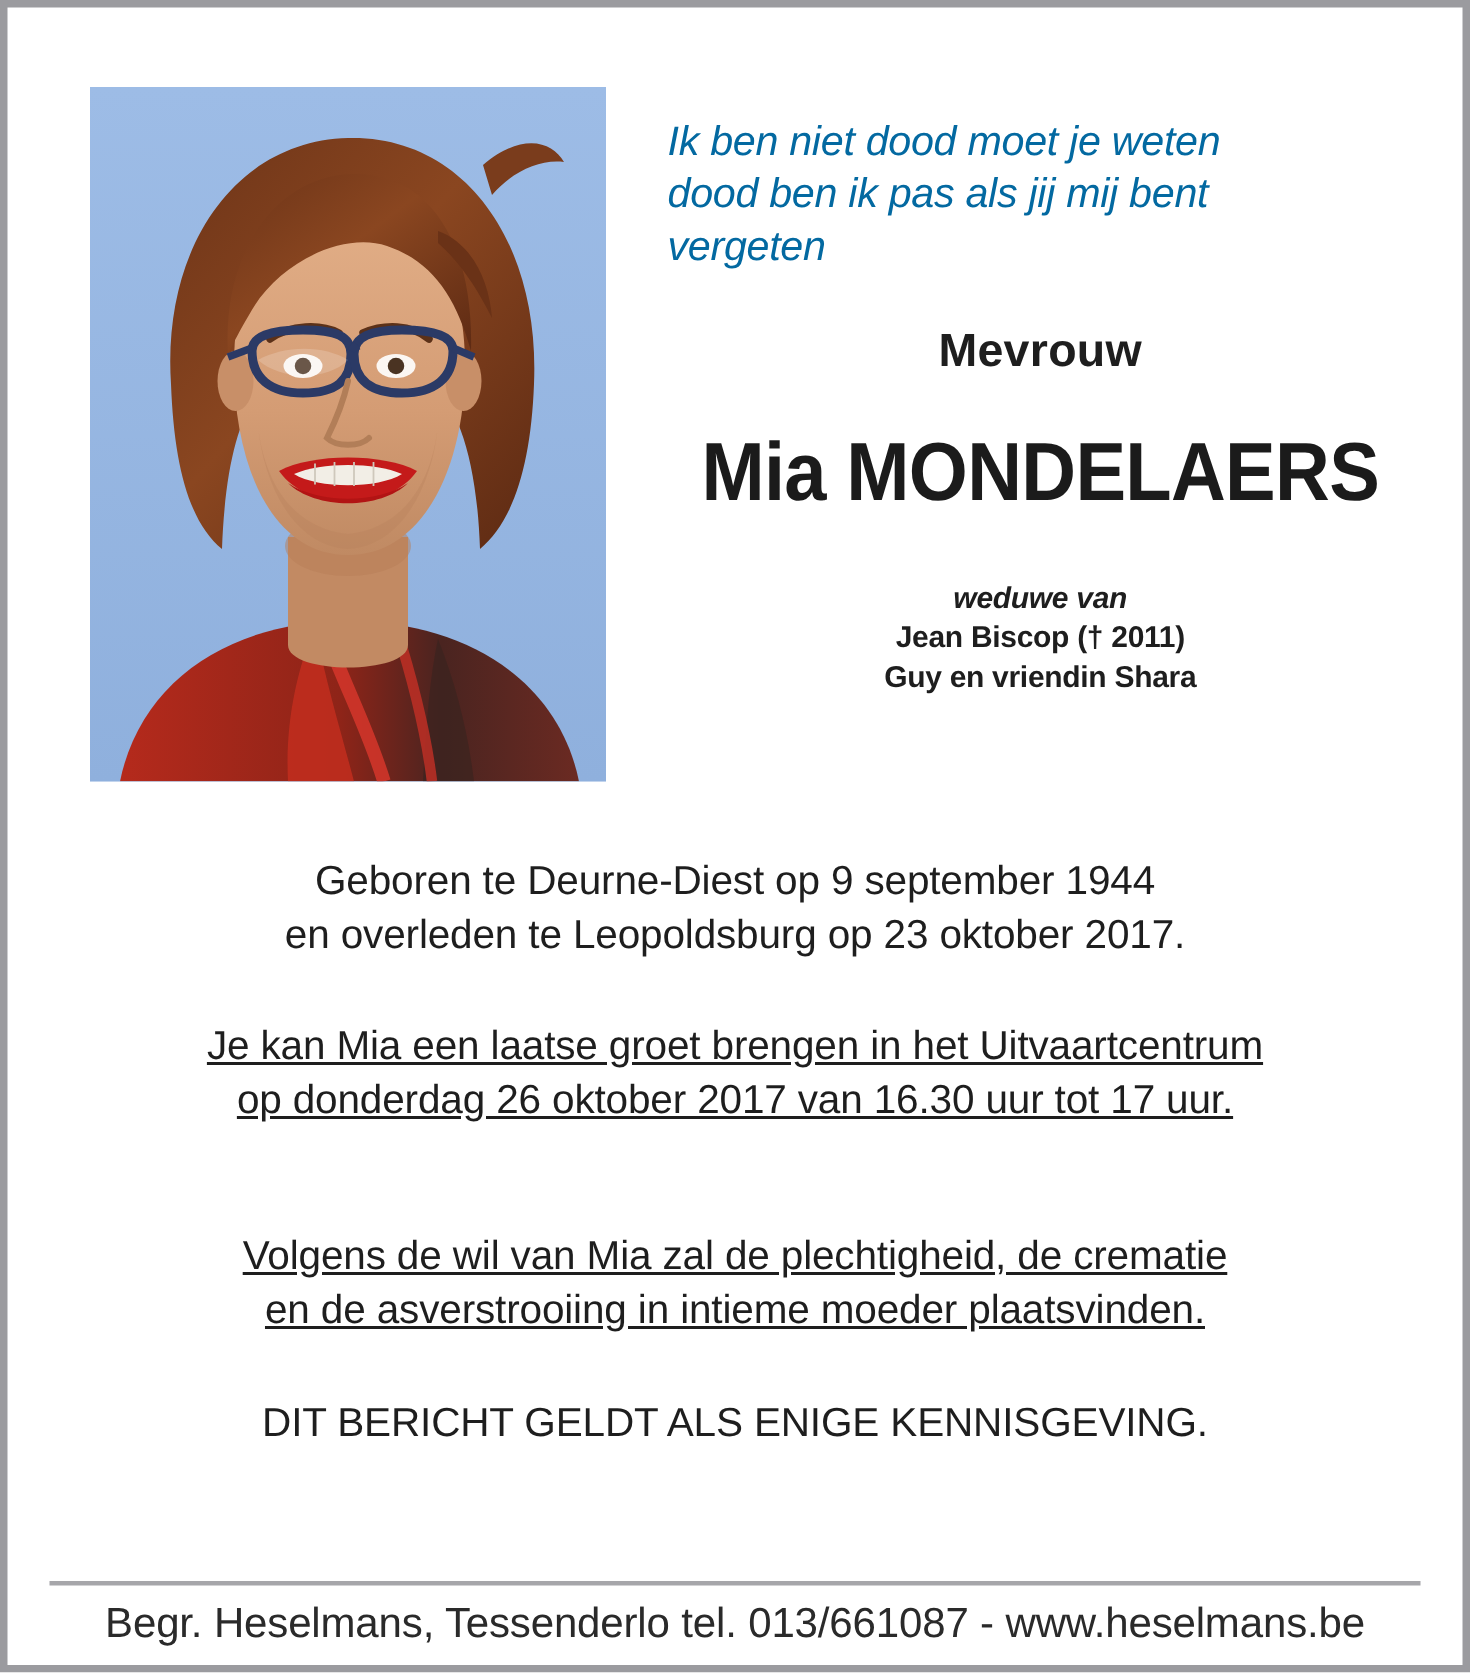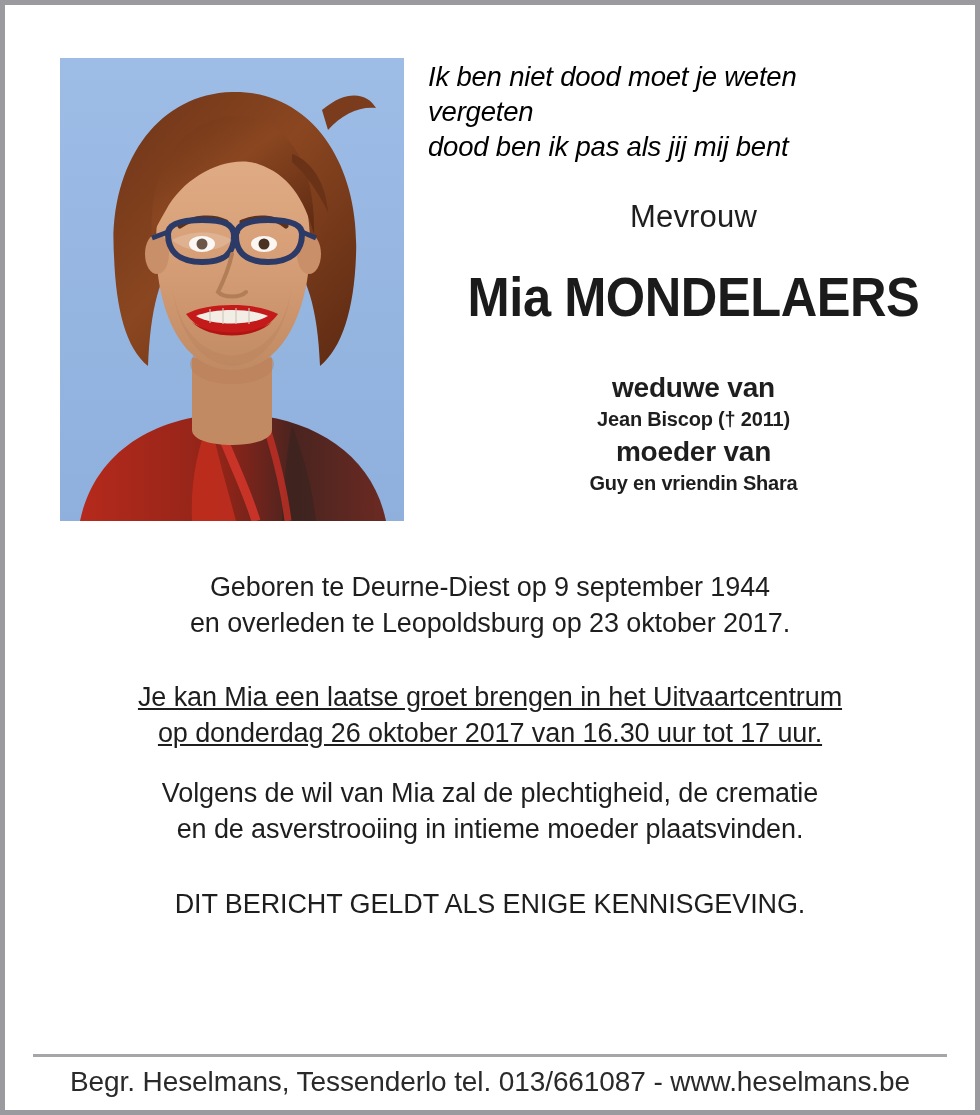--- a/index.html
+++ b/index.html
@@ -50,29 +50,29 @@
     padding-right: 16px;
     box-sizing: border-box;
   }
 
   .poem {
     font-style: italic;
     font-size: 27.5px;
     line-height: 1.27;
     letter-spacing: -0.2px;
     text-align: left;
-    color: #000000;
-    margin: 0;
+    color: #0369a1;
+    margin: 17px;
     padding-top: 2px;
   }
 
   .salutation {
     text-align: center;
     font-size: 31px;
-    font-weight: 400;
+    font-weight: 700;
     letter-spacing: 0.2px;
     margin-top: 34px;
     color: #1e1e1e;
   }
 
   .deceased-name {
     text-align: center;
     font-size: 55px;
     font-weight: 700;
     letter-spacing: -0.5px;
@@ -80,24 +80,26 @@
     transform: scaleX(0.92);
     white-space: nowrap;
     color: #1b1b1b;
   }
 
   .relations {
     text-align: center;
     margin-top: 40px;
   }
   .relations .rel-label {
-    font-size: 28px;
-    font-weight: 700;
+    font-size: 20px;
+    font-weight: 700;
+    font-style: italic;
     line-height: 1.33;
     letter-spacing: -0.2px;
+    margin-top: 28px;
   }
   .relations .rel-person {
     font-size: 20px;
     font-weight: 700;
     line-height: 1.33;
     letter-spacing: -0.2px;
   }
 
   
   .body-block {
@@ -109,21 +111,21 @@
   .para {
     font-size: 27px;
     font-weight: 300;
     line-height: 1.33;
     letter-spacing: -0.1px;
     color: #1e1e1e;
   }
 
   .p-dates      { margin-top: 49px; }
   .p-visit      { margin-top: 38px; text-decoration: underline; }
-  .p-cremation  { margin-top: 24px; }
+  .p-cremation  { margin-top: 68px; text-decoration: underline; }
   .p-address    { margin-top: 46px; }
   .p-sole       { margin-top: 40px; }
 
   
   .footer-rule {
     position: absolute;
     left: 28px;
     right: 28px;
     bottom: 53px;
     height: 3px;
@@ -225,32 +227,31 @@
           <line x1="189" y1="250" x2="189" y2="266"></line>
         </g>
 
         <path d="M112 226 C116 262 134 294 172 298 C210 294 228 262 232 226 C228 266 208 306 172 308 C136 306 116 266 112 226 Z" fill="#b8825c" opacity="0.35"></path>
       </svg>
     </div>
 
     <div class="right-col">
       <div class="poem">
         <div>Ik ben niet dood moet je weten</div>
+        <div>dood ben ik pas als jij mij bent</div>
         <div>vergeten</div>
-        <div>dood ben ik pas als jij mij bent</div>
       </div>
 
       <div class="salutation">Mevrouw</div>
 
       <div class="deceased-name">Mia MONDELAERS</div>
 
       <div class="relations">
         <div class="rel-label">weduwe van</div>
         <div class="rel-person">Jean Biscop († 2011)</div>
-        <div class="rel-label">moeder van</div>
         <div class="rel-person">Guy en vriendin Shara</div>
       </div>
     </div>
   </div>
 
   <div class="body-block">
 
     <div class="para p-dates">
       <div>Geboren te Deurne-Diest op 9 september 1944</div>
       <div>en overleden te Leopoldsburg op 23 oktober 2017.</div>

